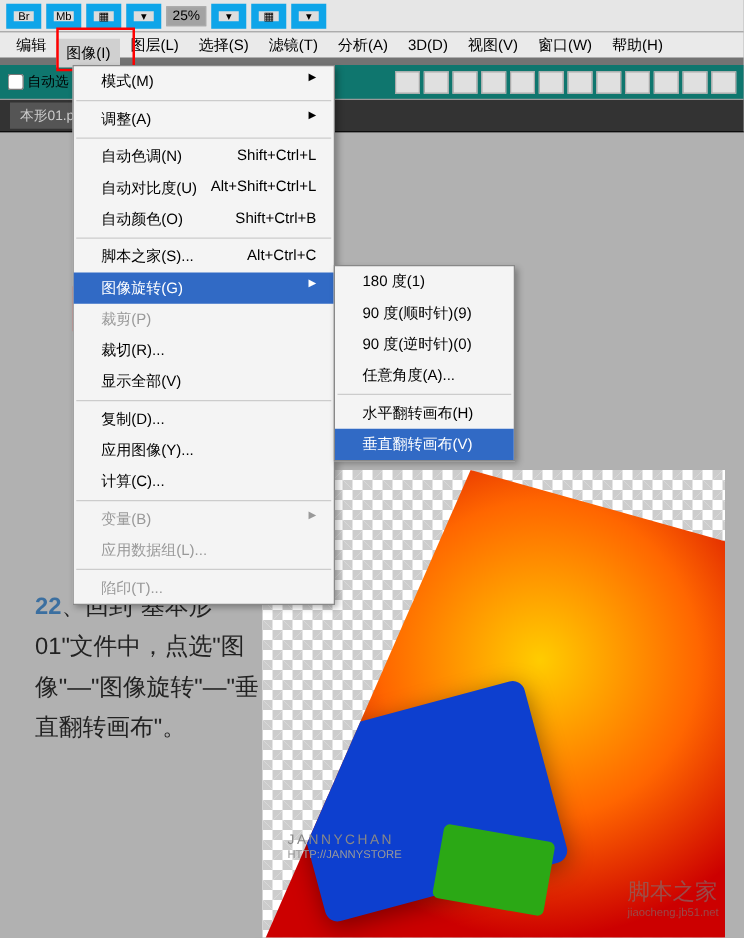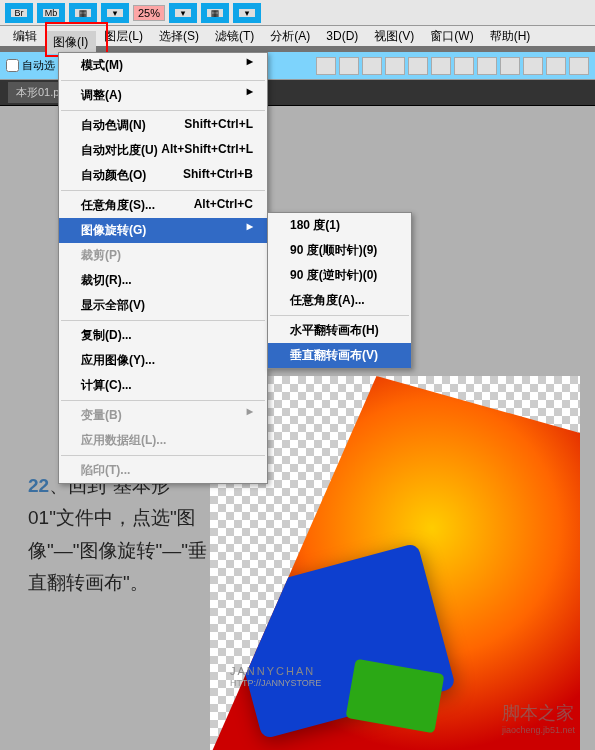--- a/index.html
+++ b/index.html
@@ -1,37 +1,37 @@
 <!DOCTYPE html>
 <html><head>
   <meta charset="utf-8">
   <style>
     * { margin: 0; padding: 0; box-sizing: border-box; font-family: "Microsoft YaHei", SimSun, sans-serif; }
     body { width: 595px; height: 750px; background: #b1b1b1; overflow: hidden; position: relative; font-size: 12px; }
     .topbar { background: #e6e6e6; border-bottom: 1px solid #999; height: 26px; display: flex; align-items: center; padding: 0 5px; gap: 4px; }
     .topbar .icon-box { width: 28px; height: 20px; border: 6px solid #0ea5e9; display: flex; align-items: center; justify-content: center; background: #ddd; font-size: 9px; }
-    .zoom-pct { border: 1px solid #aaa; background: #fca5a5; padding: 1px 4px; font-size: 11px; }
+    .zoom-pct { border: 1px solid #aaa; background: #a3a3a3; padding: 1px 4px; font-size: 11px; }
     .menubar { background: #eaeaea; height: 26px; display: flex; align-items: center; padding: 0 5px; border-bottom: 6px solid #737373; }
     .menu-item { padding: 3px 8px; cursor: default; position: relative; }
     .menu-item.active { background: #d0d0d0; }
     .red-box { border: 2px solid red; position: absolute; }
-    .optbar { background: #7dd3fc; height: 28px; border-bottom: 1px solid #999; display: flex; align-items: center; padding: 0 6px; gap: 8px; font-size: 11px; }
+    .optbar { background: #0f766e; height: 28px; border-bottom: 1px solid #999; display: flex; align-items: center; padding: 0 6px; gap: 8px; font-size: 11px; }
     .optbar .opt-check { display: flex; align-items: center; gap: 3px; }
     .tabbar { background: #333; color: #ccc; height: 26px; display: flex; align-items: center; padding: 0 8px; font-size: 11px; border-bottom: 1px solid #000; }
     .tabbar .tab1 { background: #555; padding: 3px 8px; margin-right: 4px; }
     .canvas-area { position: absolute; top: 106px; left: 0; right: 0; bottom: 0; background: #b1b1b1; }
     .checker { position: absolute; left: 210px; top: 270px; width: 370px; height: 380px;
       background-image: linear-gradient(45deg,#ccc 25%,transparent 25%),linear-gradient(-45deg,#ccc 25%,transparent 25%),linear-gradient(45deg,transparent 75%,#ccc 75%),linear-gradient(-45deg,transparent 75%,#ccc 75%);
       background-size: 16px 16px; background-position: 0 0,0 8px,8px -8px,-8px 0; background-color: #fff; }
     .toy-img { position: absolute; left: 210px; top: 270px; width: 370px; height: 380px; clip-path: polygon(45% 0, 0 100%, 100% 100%, 100% 15%); }
     .toy-bg { position: absolute; inset:0; background: radial-gradient(circle at 60% 40%, #ffcc00 0%, #ff6600 40%, #cc0000 70%); }
     .toy-blue { position: absolute; left:30px; bottom:40px; width: 200px; height: 150px; background: #0d3fcf; border-radius: 10px; transform: rotate(-15deg); box-shadow: 0 5px 20px rgba(0,0,0,0.4); }
     .toy-green { position: absolute; left: 140px; bottom: 30px; width: 90px; height: 60px; background: #2ba815; border-radius: 5px; transform: rotate(10deg); }
     .dropdown { position: absolute; left: 58px; top: 52px; width: 210px; background: #f4f4f4; border: 1px solid #888; box-shadow: 2px 2px 5px rgba(0,0,0,0.3); z-index: 10; }
-    .dd-item { display: flex; justify-content: space-between; padding: 4px 14px 4px 22px; font-size: 12px; font-weight: bold; }
+    .dd-item { display: flex; justify-content: space-between; padding: 4px 14px 4px 22px; font-size: 12px; }
     .dd-item.disabled { color: #999; }
     .dd-item.highlight { background: #316ac5; color: #fff; }
     .dd-sep { border-top: 1px solid #ccc; margin: 2px 2px; }
     .dd-arrow::after { content: "▶"; font-size: 8px; margin-left: 8px; }
     .submenu { position: absolute; left: 267px; top: 212px; width: 145px; background: #f4f4f4; border: 1px solid #888; box-shadow: 2px 2px 5px rgba(0,0,0,0.3); z-index: 11; text-align: right; }
     .explain-text { position: absolute; left: 28px; top: 470px; width: 180px; font-size: 19px; font-family: SimSun, serif; line-height: 1.7; color: #222; }
     .explain-text .num { color: #3b6fa0; font-weight: bold; }
     .watermark { position: absolute; left: 230px; top: 665px; font-family: monospace; font-size: 11px; color: #888; letter-spacing: 2px; }
     .watermark .sub { font-size: 9px; letter-spacing: 0; color: #999; display: block; }
     .zmark { position: absolute; right: 20px; bottom: 15px; font-size: 18px; color: rgba(120,120,120,0.6); font-family: SimSun; }
@@ -122,21 +122,21 @@
   <div class="dd-item">
       <span>自动对比度(U)</span>
       <span>Alt+Shift+Ctrl+L</span>
     </div>
   <div class="dd-item">
       <span>自动颜色(O)</span>
       <span>Shift+Ctrl+B</span>
     </div>
   <div class="dd-sep"></div>
   <div class="dd-item">
-      <span>任意角度(S)...</span>
+      <span>脚本之家(S)...</span>
       <span>Alt+Ctrl+C</span>
     </div>
   <div class="dd-item highlight dd-arrow">
       <span>图像旋转(G)</span>
     </div>
   <div class="dd-item disabled">
       <span>裁剪(P)</span>
     </div>
   <div class="dd-item">
       <span>裁切(R)...</span>

